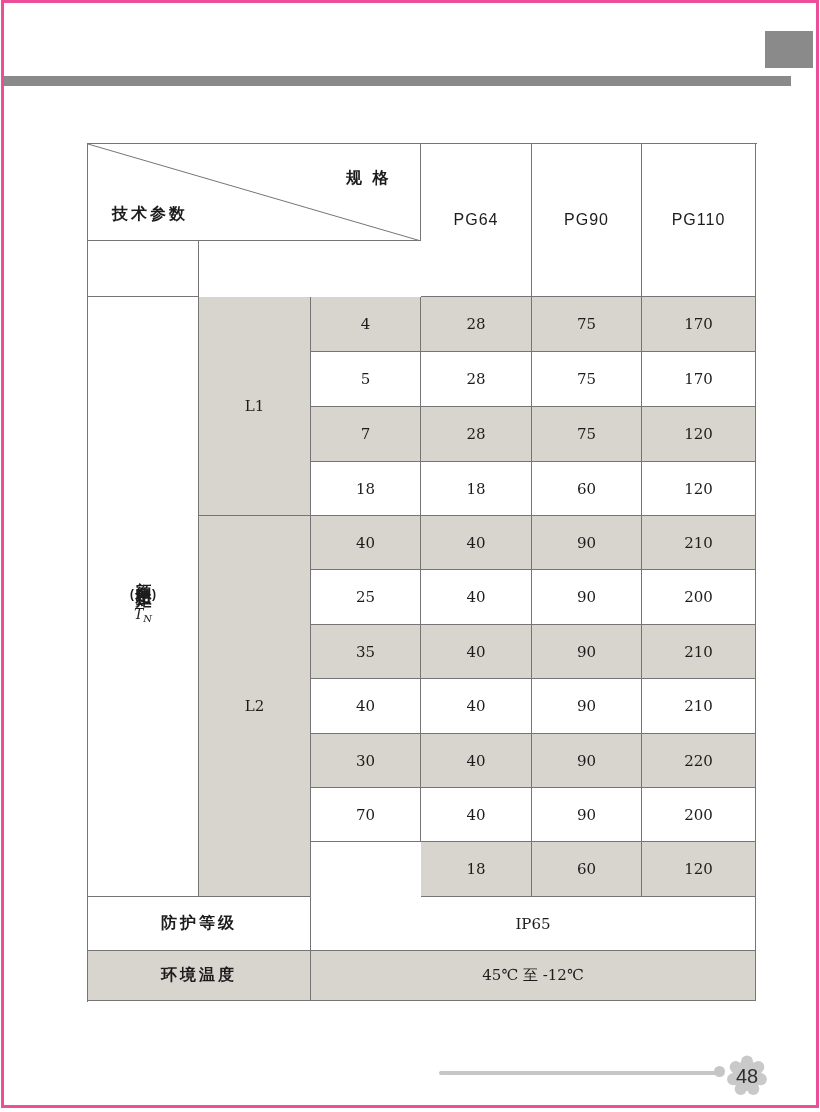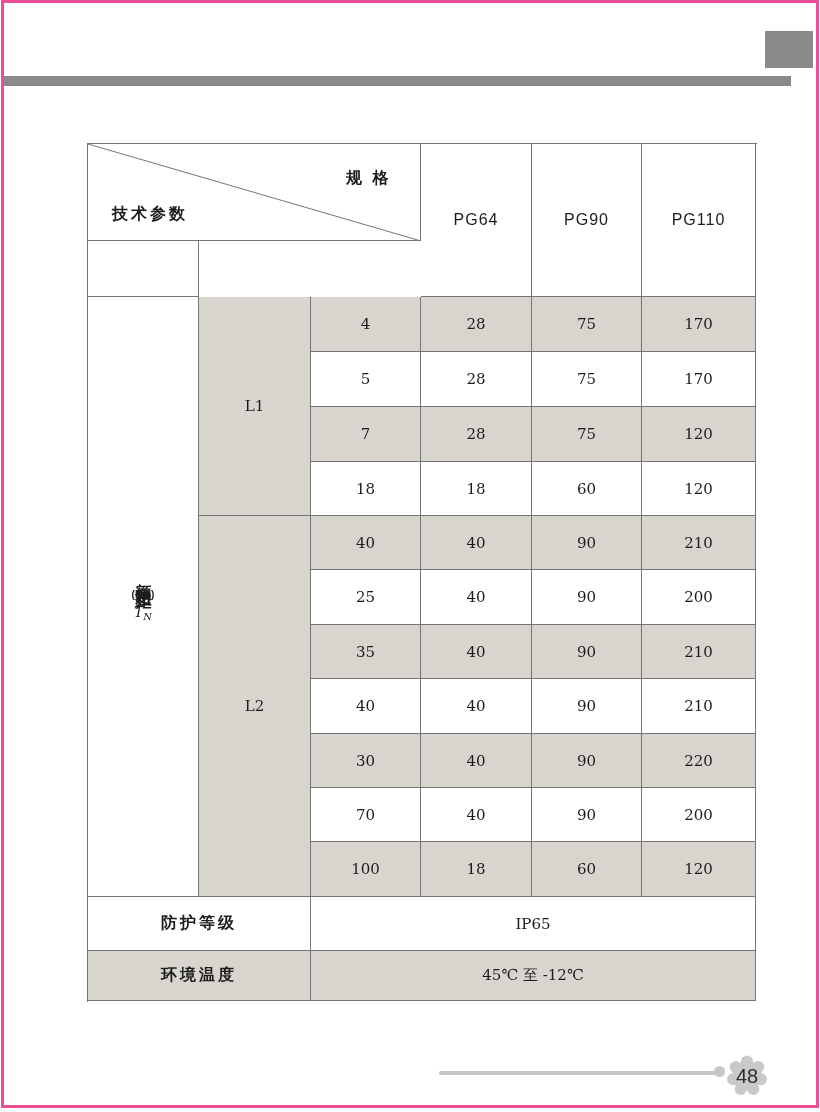--- a/index.html
+++ b/index.html
@@ -77,23 +77,23 @@
   .vtext{
     writing-mode:vertical-rl;
     text-orientation:upright;
     font-family:"Liberation Sans",sans-serif;
     font-weight:bold;
     font-size:16px;
     letter-spacing:3px;
     color:#1c1c1c;
   }
   .unit{
-    font-family:Liberation Sans, sans-serif;
+    font-family:Liberation Mono, monospace;
     font-weight:bold;
-    font-size:10px;
+    font-size:12px;
     color:#1c1c1c;
     margin-top:6px;
   }
   .tn{
     font-family:"DejaVu Serif",serif;
     font-style:italic;
     font-size:14px;
     color:#1c1c1c;
     margin-top:4px;
   }
@@ -196,21 +196,20 @@
     <div class="cell num shade" style="grid-area:11/3/12/4">30</div>
     <div class="cell num shade" style="grid-area:11/4/12/5">40</div>
     <div class="cell num shade" style="grid-area:11/5/12/6">90</div>
     <div class="cell num shade" style="grid-area:11/6/12/7">220</div>
 
     <div class="cell num" style="grid-area:12/3/13/4">70</div>
     <div class="cell num" style="grid-area:12/4/13/5">40</div>
     <div class="cell num" style="grid-area:12/5/13/6">90</div>
     <div class="cell num" style="grid-area:12/6/13/7">200</div>
 
-    <div class="cell num shade" style="grid-area:13/3/14/4">100</div>
     <div class="cell num shade" style="grid-area:13/4/14/5">18</div>
     <div class="cell num shade" style="grid-area:13/5/14/6">60</div>
     <div class="cell num shade" style="grid-area:13/6/14/7">120</div>
 
     <div class="cell cjk" style="grid-area:14/1/15/3">防护等级</div>
     <div class="cell num" style="grid-area:14/3/15/7">IP65</div>
 
     <div class="cell cjk shade" style="grid-area:15/1/16/3">环境温度</div>
     <div class="cell num shade" style="grid-area:15/3/16/7">45℃ 至 -12℃</div>
 

